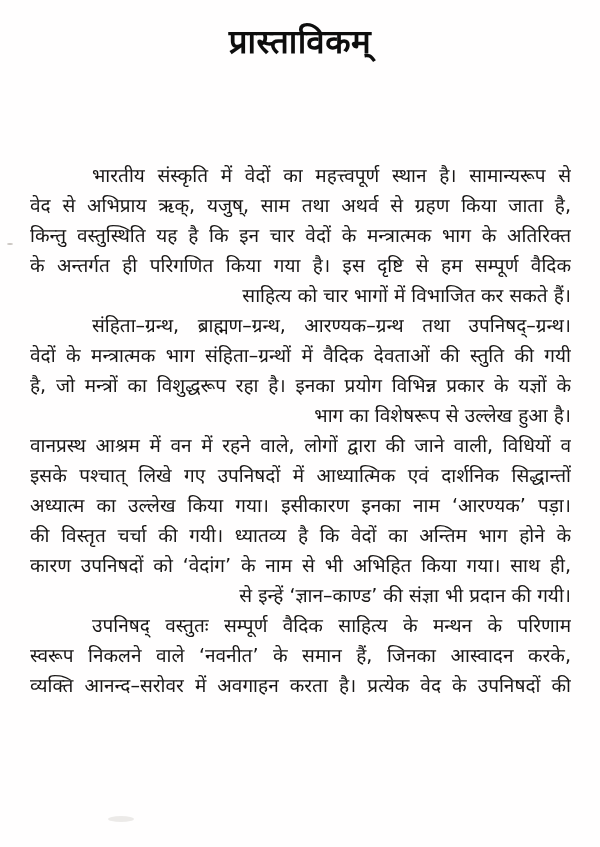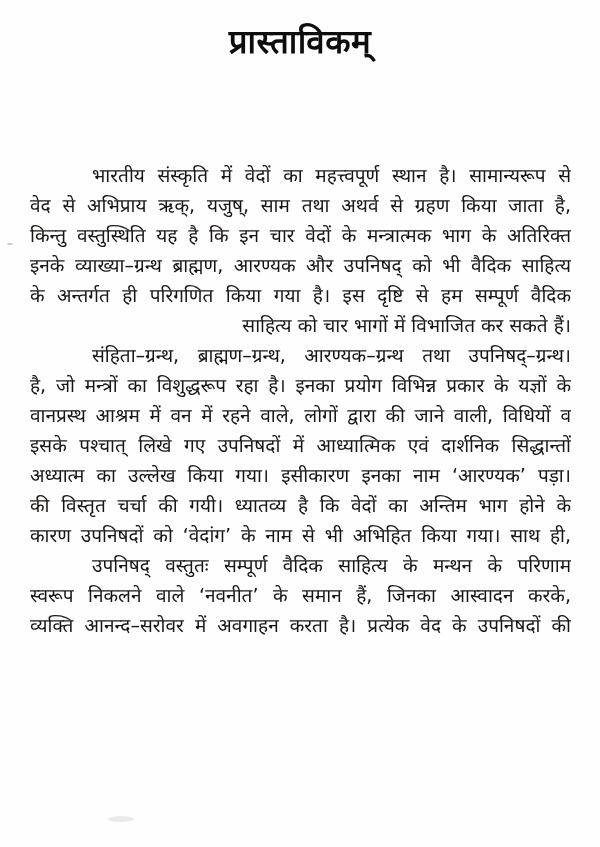--- a/index.html
+++ b/index.html
@@ -60,29 +60,31 @@
 </style>
 </head>
 <body>
 
 <div class="page">
   <h1 class="title">प्रास्ताविकम्</h1>
   <div class="body-text">
       <div class="line indent just">भारतीय संस्कृति में वेदों का महत्त्वपूर्ण स्थान है। सामान्यरूप से</div>
       <div class="line just">वेद से अभिप्राय ऋक्, यजुष्, साम तथा अथर्व से ग्रहण किया जाता है,</div>
       <div class="line just">किन्तु वस्तुस्थिति यह है कि इन चार वेदों के मन्त्रात्मक भाग के अतिरिक्त</div>
-      <div class="line just">इनके व्याख्या–ग्रन्थ ब्राह्मण, आरण्यक और उपनिषद् को भी वैदिक साहित्य</div>
       <div class="line just">के अन्तर्गत ही परिगणित किया गया है। इस दृष्टि से हम सम्पूर्ण वैदिक</div>
       <div class="line">साहित्य को चार भागों में विभाजित कर सकते हैं।</div>
       <div class="line indent just">संहिता–ग्रन्थ, ब्राह्मण–ग्रन्थ, आरण्यक–ग्रन्थ तथा उपनिषद्–ग्रन्थ।</div>
+      <div class="line just">वेदों के मन्त्रात्मक भाग संहिता–ग्रन्थों में वैदिक देवताओं की स्तुति की गयी</div>
       <div class="line just">है, जो मन्त्रों का विशुद्धरूप रहा है। इनका प्रयोग विभिन्न प्रकार के यज्ञों के</div>
+      <div class="line">भाग का विशेषरूप से उल्लेख हुआ है।</div>
       <div class="line just">वानप्रस्थ आश्रम में वन में रहने वाले, लोगों द्वारा की जाने वाली, विधियों व</div>
       <div class="line just">इसके पश्चात् लिखे गए उपनिषदों में आध्यात्मिक एवं दार्शनिक सिद्धान्तों</div>
       <div class="line just">अध्यात्म का उल्लेख किया गया। इसीकारण इनका नाम ‘आरण्यक’ पड़ा।</div>
       <div class="line just">की विस्तृत चर्चा की गयी। ध्यातव्य है कि वेदों का अन्तिम भाग होने के</div>
       <div class="line just">कारण उपनिषदों को ‘वेदांग’ के नाम से भी अभिहित किया गया। साथ ही,</div>
+      <div class="line">से इन्हें ‘ज्ञान–काण्ड’ की संज्ञा भी प्रदान की गयी।</div>
       <div class="line indent just">उपनिषद् वस्तुतः सम्पूर्ण वैदिक साहित्य के मन्थन के परिणाम</div>
       <div class="line just">स्वरूप निकलने वाले ‘नवनीत’ के समान हैं, जिनका आस्वादन करके,</div>
       <div class="line just">व्यक्ति आनन्द–सरोवर में अवगाहन करता है। प्रत्येक वेद के उपनिषदों की</div>
     </div>
   <div class="speck s1"></div>
   <div class="speck s2"></div>
 </div>
 
 </body></html>

